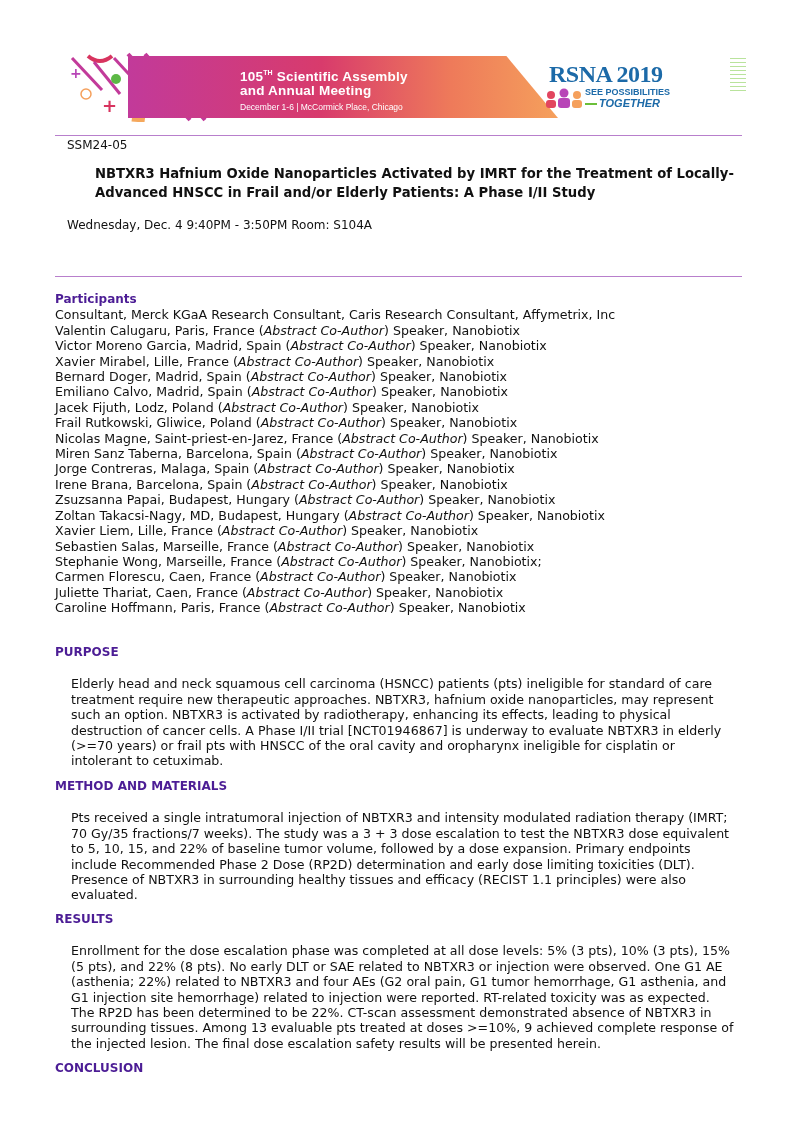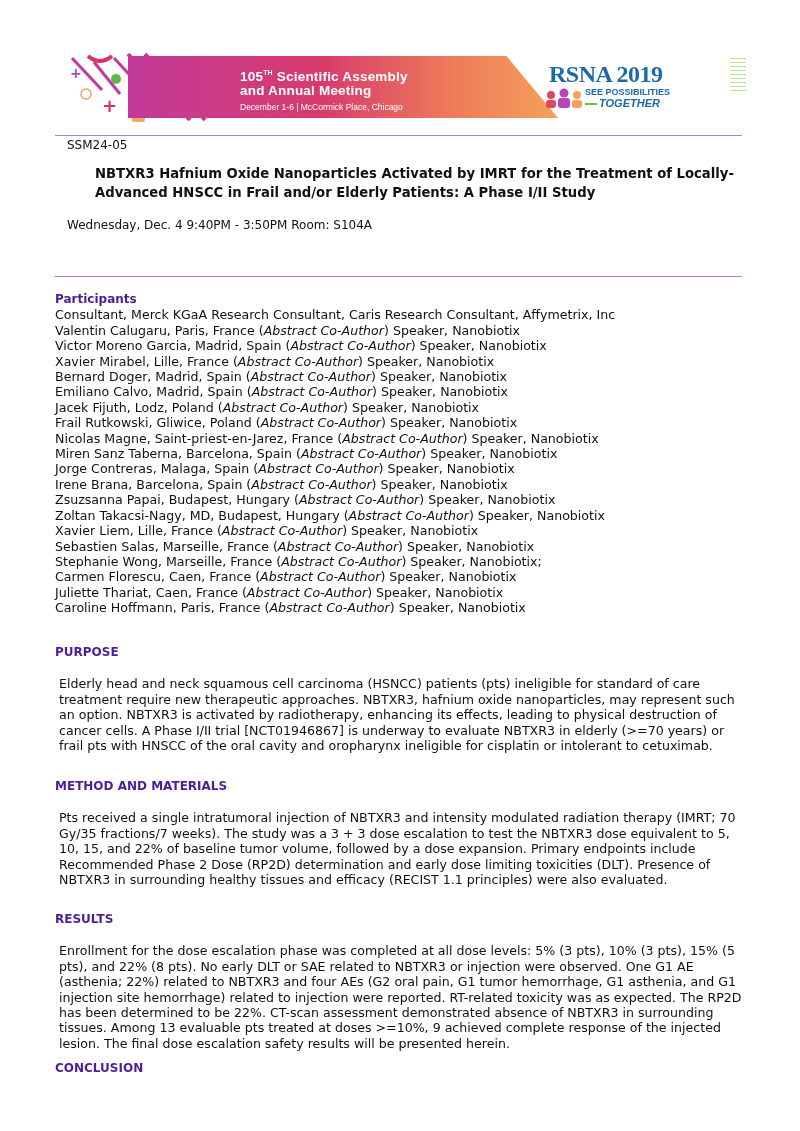--- a/index.html
+++ b/index.html
@@ -23,21 +23,21 @@
     .green-lines { position: absolute; left: 670px; top: 8px; width: 16px; height: 34px;
       background: repeating-linear-gradient(180deg, #b9e39c 0 1px, transparent 1px 4px); }
     .divider { position: absolute; left: 55px; width: 687px; height: 1px; background: #b87fcc; }
     .session-id { position: absolute; left: 67px; top: 138px; font-size: 12px; }
     .title { position: absolute; left: 67px; top: 165px; width: 680px; font-size: 13.2px; font-weight: bold; line-height: 18.5px; margin-left: 28px; }
     .time { position: absolute; left: 67px; top: 218px; font-size: 12px; }
     .sec-head { font-size: 12px; font-weight: bold; color: #4c1d95; }
     .participants { position: absolute; left: 55px; top: 292px; width: 700px; font-size: 12.6px; line-height: 15.4px; }
     .participants .line i { font-style: italic; }
     .section { position: absolute; left: 55px; width: 695px; font-size: 12.6px; line-height: 15.4px; }
-    .section p { margin: 4px; }
+    .section p { margin: 16px; }
     .section .sec-head { margin-bottom: 16px; }
   </style>
 </head>
 <body>
 
 <div class="banner">
   <svg style="position:absolute;left:0;top:0" width="175" height="72" viewBox="0 0 175 72">
     <path d="M28 6 Q40 16 52 6" stroke="#d8345f" stroke-width="4" fill="none"></path>
     <line x1="12" y1="8" x2="42" y2="40" stroke="#c23a9a" stroke-width="3"></line>
     <line x1="54" y1="8" x2="78" y2="34" stroke="#c23a9a" stroke-width="3"></line>

